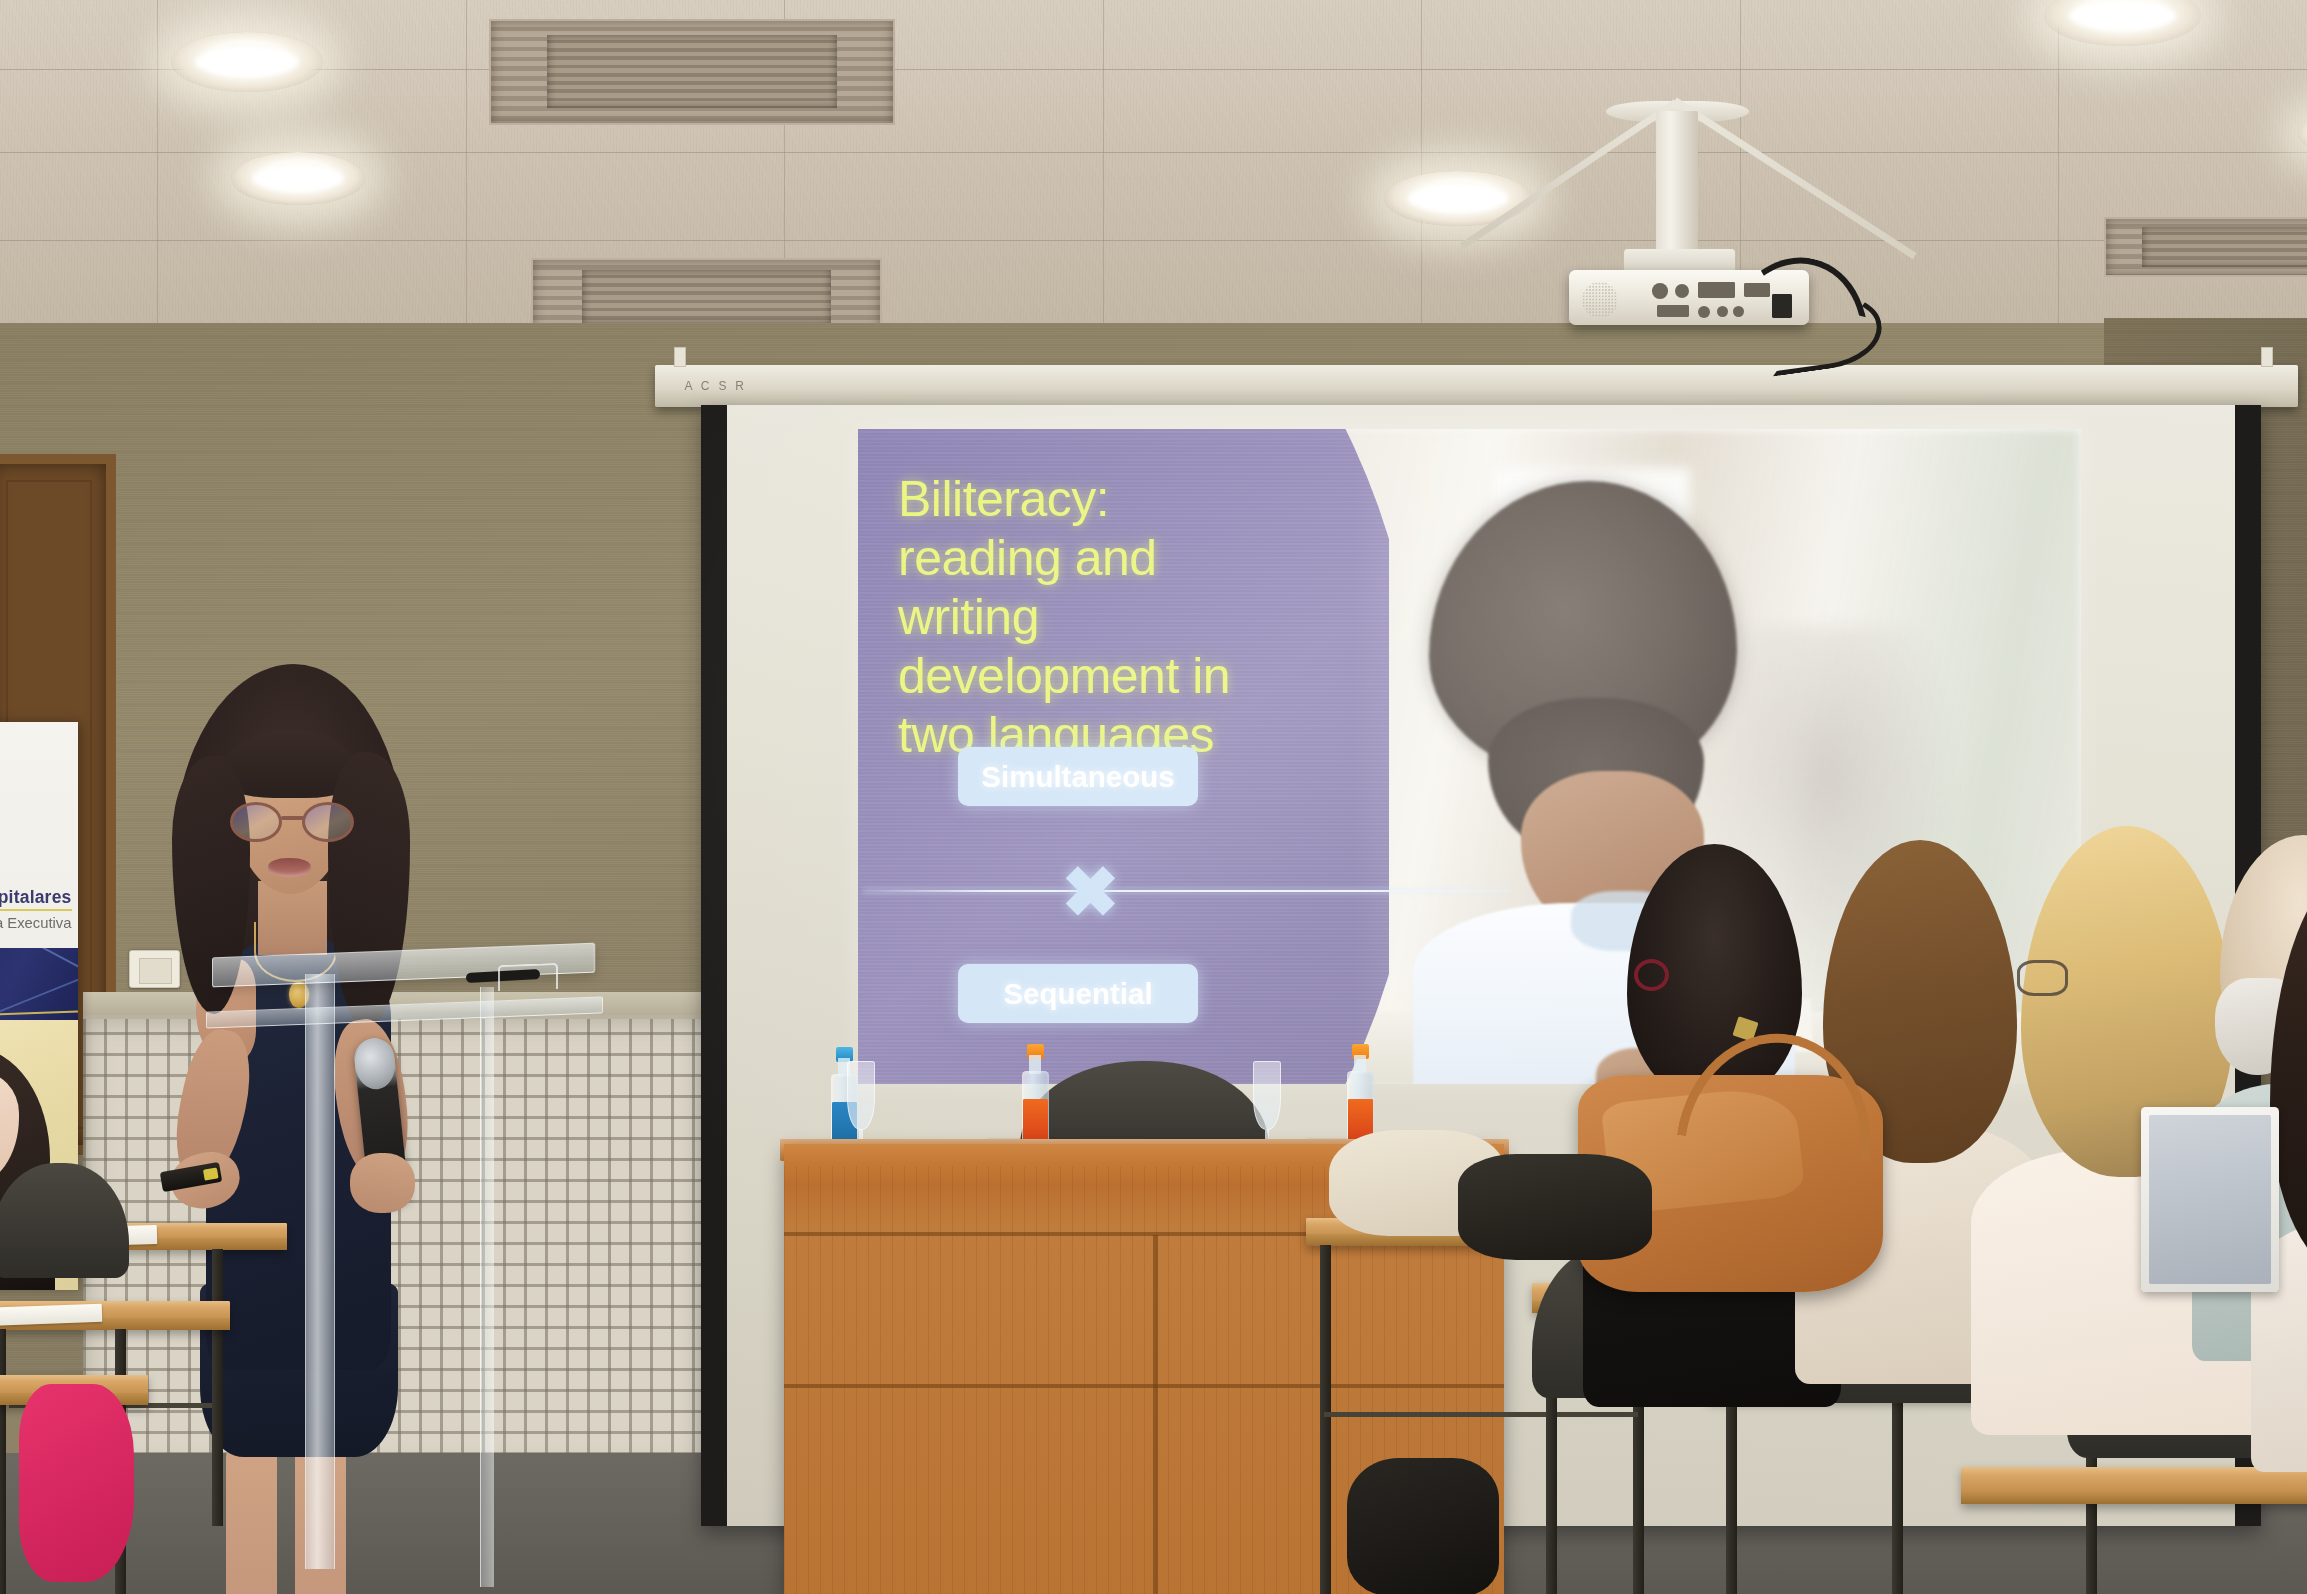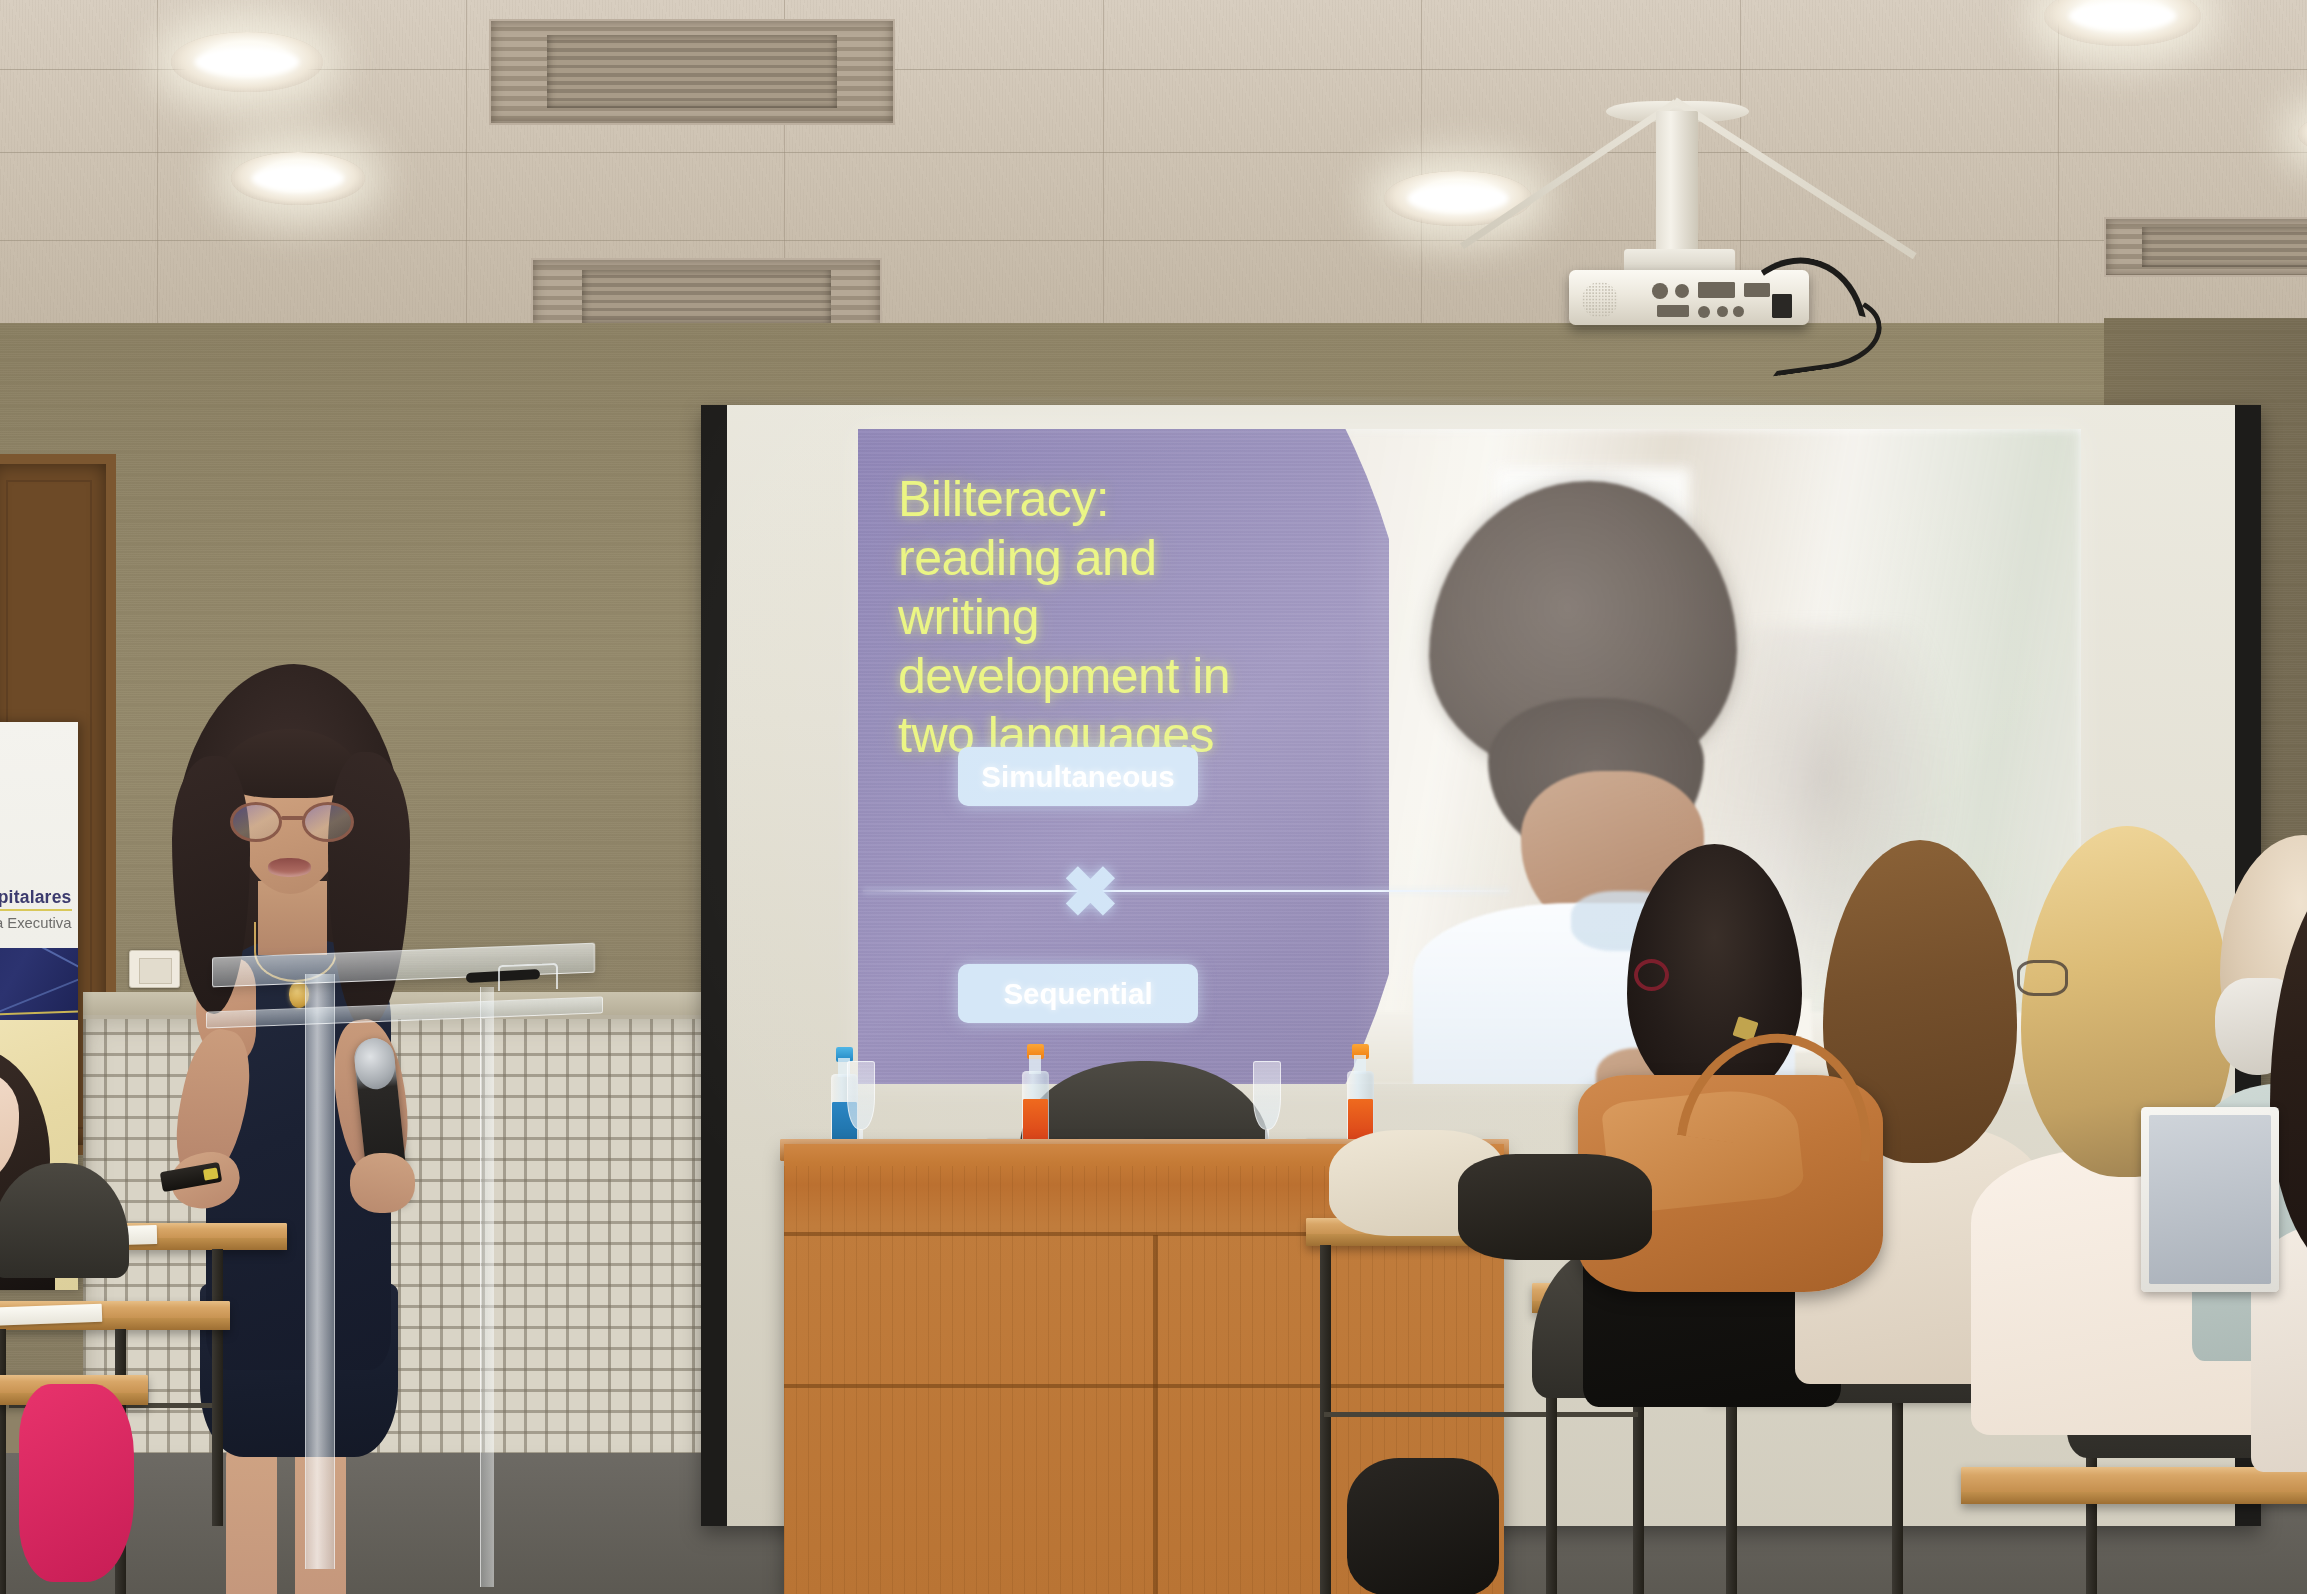--- a/index.html
+++ b/index.html
@@ -682,20 +682,25 @@
   <div class="door-frame">
     <div class="door-panel"></div>
   </div>
 
   <div class="wainscot-top"></div>
   <div class="wainscot"></div>
   <div class="switchplate"></div>
 
   <div class="floor"></div>
 
+  <div class="screen-housing">
+    <div class="screen-bracket" style="left:18.5px"></div>
+    <div class="screen-bracket" style="left:1606px"></div>
+    <span class="brand">A C S R</span>
+  </div>
   <div class="screen-surface"></div>
   <div class="screen-edge-l"></div>
   <div class="screen-edge-r"></div>
 
   <div class="slide">
 
     <div class="slide-photo">
       <div class="photo-blurbg"></div>
       <div class="photo-window"></div>
       <div class="photo-figure-bg"></div>

